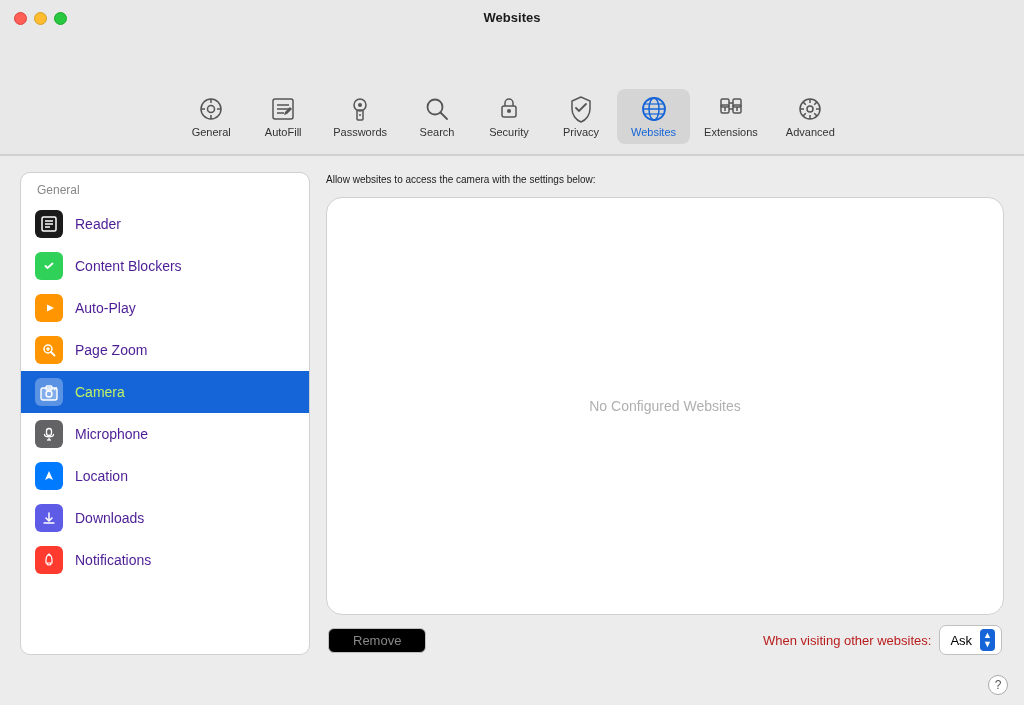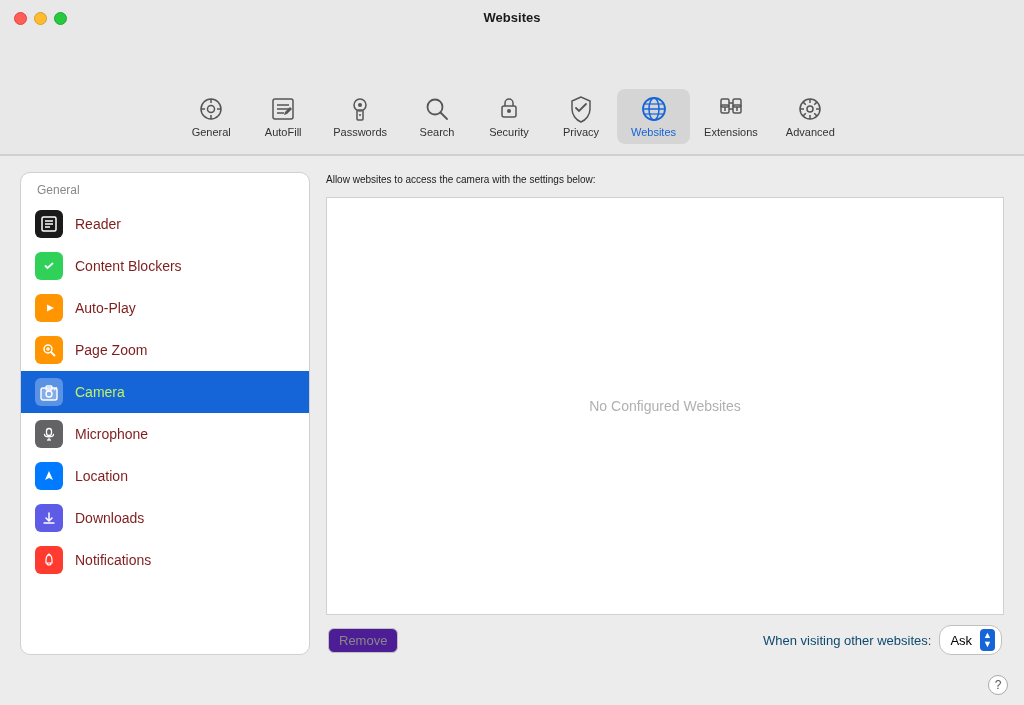--- a/index.html
+++ b/index.html
@@ -120,21 +120,21 @@
       gap: 12px;
     }
     .sidebar-item.active {
       background: #1565d8;
     }
     .sidebar-item.active .sidebar-item-label {
       color: #bef264;
     }
     .sidebar-item-label {
       font-size: 14px;
-      color: #7f1d1d;
+      color: #4c1d95;
     }
     .sidebar-icon {
       width: 28px;
       height: 28px;
       border-radius: 6px;
       display: flex;
       align-items: center;
       justify-content: center;
       flex-shrink: 0;
       font-size: 16px;
@@ -149,59 +149,59 @@
     }
     .panel-description {
       font-size: 10px;
       color: #1a1a1a;
       padding: 2px 0;
     }
     .websites-box {
       flex: 1;
       background: white;
       border: 1px solid #d0d0d0;
-      border-radius: 0;
+      border-radius: 16px;
       display: flex;
       align-items: center;
       justify-content: center;
     }
     .no-configured {
       font-size: 14px;
       color: #b0b0b0;
     }
     .bottom-bar {
       display: flex;
       align-items: center;
       justify-content: space-between;
       padding: 0 2px;
     }
     .remove-button {
-      background: #4c1d95;
+      background: #000000;
       border: 1px solid #c0c0c0;
       border-radius: 6px;
-      padding: 4px 10px;
+      padding: 4px 24px;
       font-size: 13px;
       color: #888;
       cursor: not-allowed;
     }
     .other-websites-row {
       display: flex;
       align-items: center;
       gap: 8px;
     }
     .other-websites-label {
       font-size: 13px;
-      color: #0c4a6e;
+      color: #b91c1c;
     }
     .dropdown-select {
       display: flex;
       align-items: center;
       background: white;
       border: 1px solid #c0c0c0;
-      border-radius: 12px;
+      border-radius: 7px;
       padding: 3px 6px 3px 10px;
       font-size: 13px;
       gap: 4px;
       cursor: pointer;
     }
     .dropdown-arrow {
       display: flex;
       flex-direction: column;
       background: #1565d8;
       border-radius: 4px;

